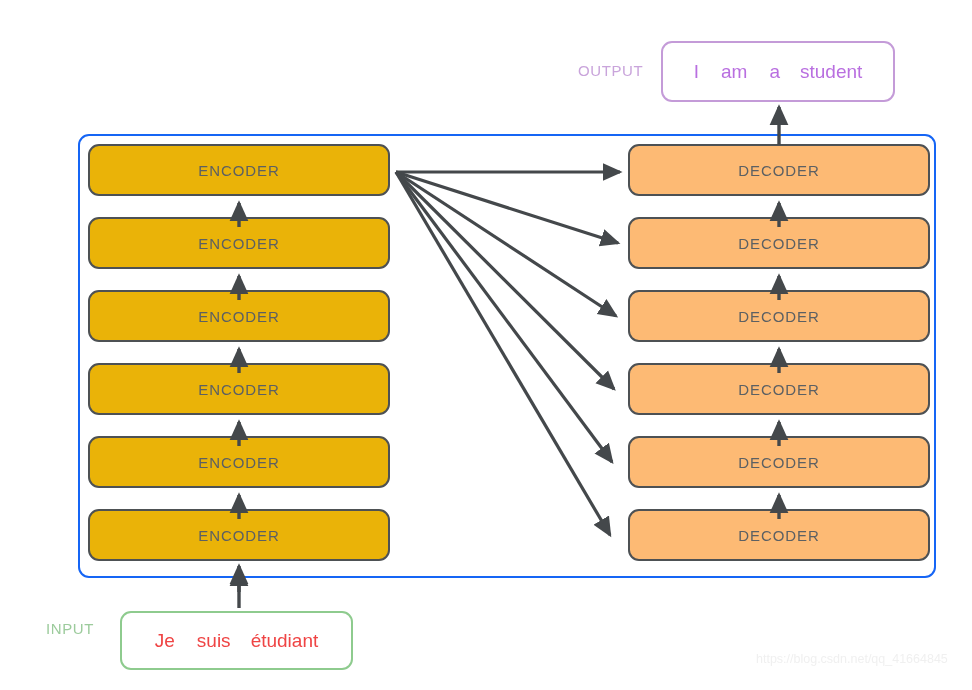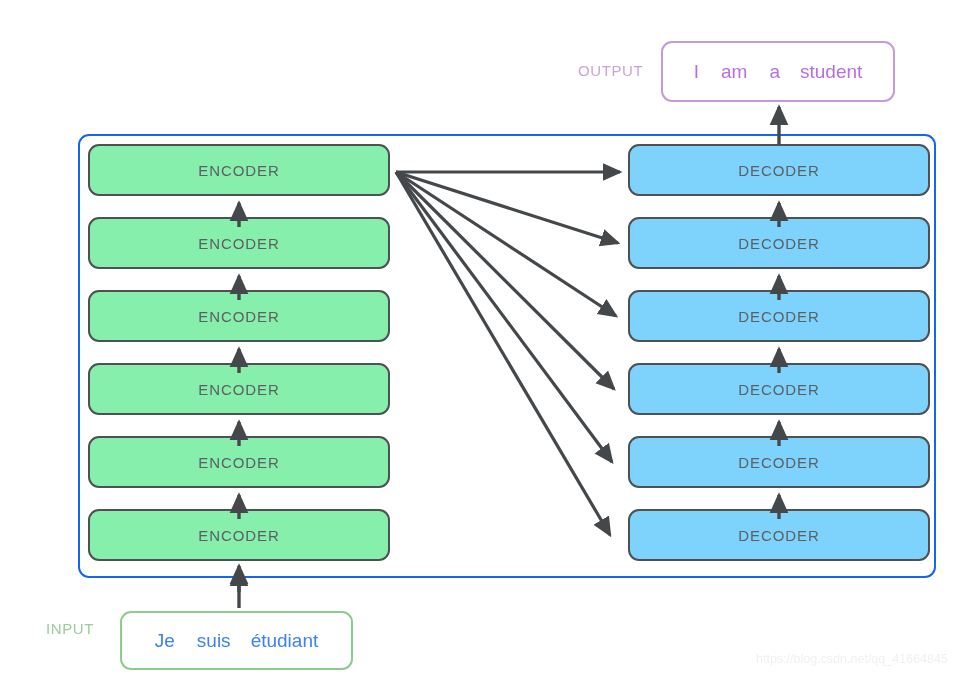--- a/index.html
+++ b/index.html
@@ -64,21 +64,21 @@
   }
   .token-row {
     display: flex;
     align-items: baseline;
   }
   .token {
     font-size: 19px;
     white-space: pre;
   }
   #output-box .token { color: #b96fe0; }
-  #input-box  .token { color: #3b82f6; }
+  #input-box  .token { color: #ef4444; }
   .tok-gap-sm { width: 20px; }
   .tok-gap-md { width: 22px; }
 
   
   #model-container {
     position: absolute;
     left: 78px;
     top: 134px;
     width: 858px;
     height: 444px;
@@ -108,22 +108,22 @@
     align-items: center;
     justify-content: center;
     margin-bottom: 21px;
   }
   .layer-box:last-child { margin-bottom: 0; }
   .layer-box .layer-label {
     font-size: 15px;
     letter-spacing: 0.9px;
     color: #5c6063;
   }
-  .encoder-box { background: #86efac; }
-  .decoder-box { background: #7dd3fc; text-align: center; }
+  .encoder-box { background: #eab308; }
+  .decoder-box { background: #fdba74; text-align: center; }
 
   
   #arrow-layer {
     position: absolute;
     left: 0;
     top: 0;
     width: 972px;
     height: 690px;
     pointer-events: none;
   }

